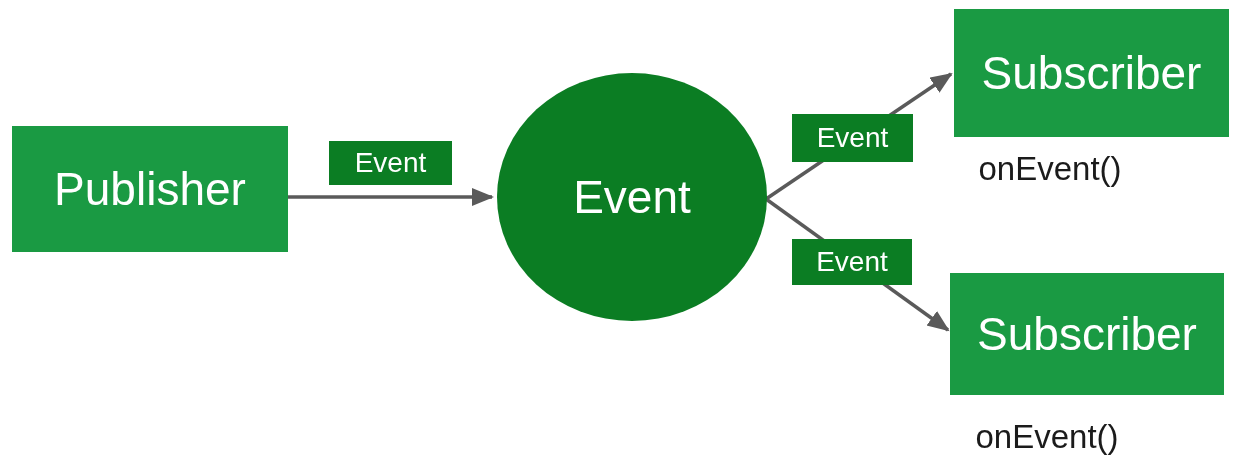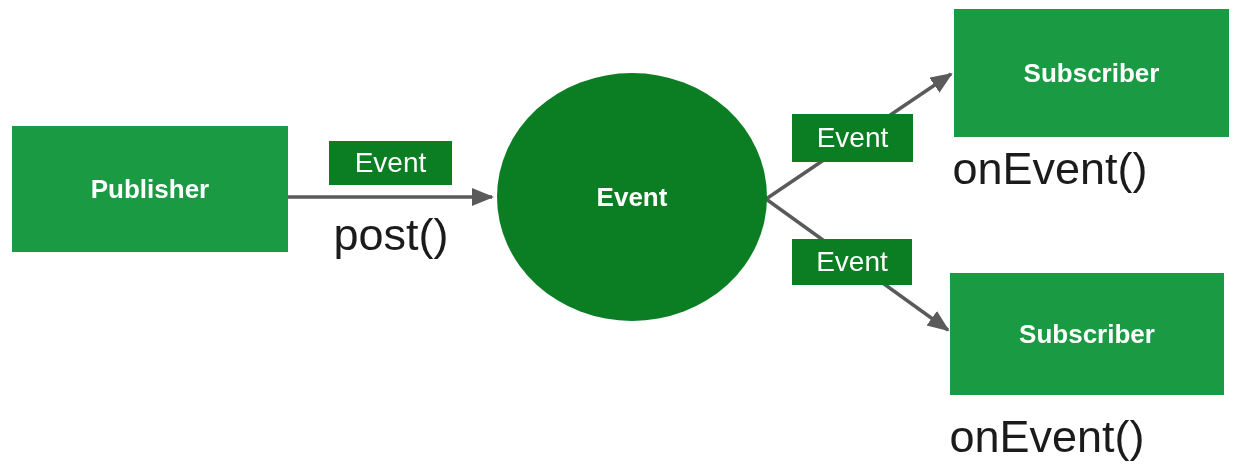--- a/index.html
+++ b/index.html
@@ -25,39 +25,38 @@
   .node, .badge, .method-label {
     position: absolute;
     display: flex;
     align-items: center;
     justify-content: center;
     box-sizing: border-box;
   }
   .node {
     background: var(--node-green, #1a9a43);
     color: var(--text-light, #ffffff);
-    font-size: 26px;
+    font-size: 46px;
     z-index: 2;
-    font-weight: bold;
   }
   .node.ellipse {
     background: var(--accent-green, #0b7d23);
     border-radius: 50%;
     flex-direction: column;
     line-height: 1.62;
   }
   .badge {
     background: var(--accent-green, #0b7d23);
     color: var(--text-light, #ffffff);
     font-size: 28px;
     z-index: 3;
   }
   .method-label {
     color: var(--text-dark, #1b1b1b);
-    font-size: 45px;
+    font-size: 33px;
     z-index: 2;
     white-space: nowrap;
   }
   
   .publisher       { left: 12px;  top: 126px; width: 276px; height: 126px; }
   .event-bus       { left: 497px; top: 73px;  width: 270px; height: 248px; }
   .subscriber-top  { left: 954px; top: 9px;   width: 275px; height: 128px; }
   .subscriber-bot  { left: 950px; top: 273px; width: 274px; height: 122px; }
   .badge-publish   { left: 329px; top: 141px; width: 123px; height: 44px; }
   .badge-top       { left: 792px; top: 114px; width: 121px; height: 48px; }
@@ -83,21 +82,20 @@
   </svg>
 
   <div class="node publisher">
     <span>Publisher</span>
   </div>
 
   <div class="badge badge-publish">
     <span>Event</span>
   </div>
 
-  <div class="method-label post-label">post()</div>
 
   <div class="node ellipse event-bus">
     <span>Event</span>
   </div>
 
   <div class="badge badge-top">
     <span>Event</span>
   </div>
 
   <div class="badge badge-bot">

